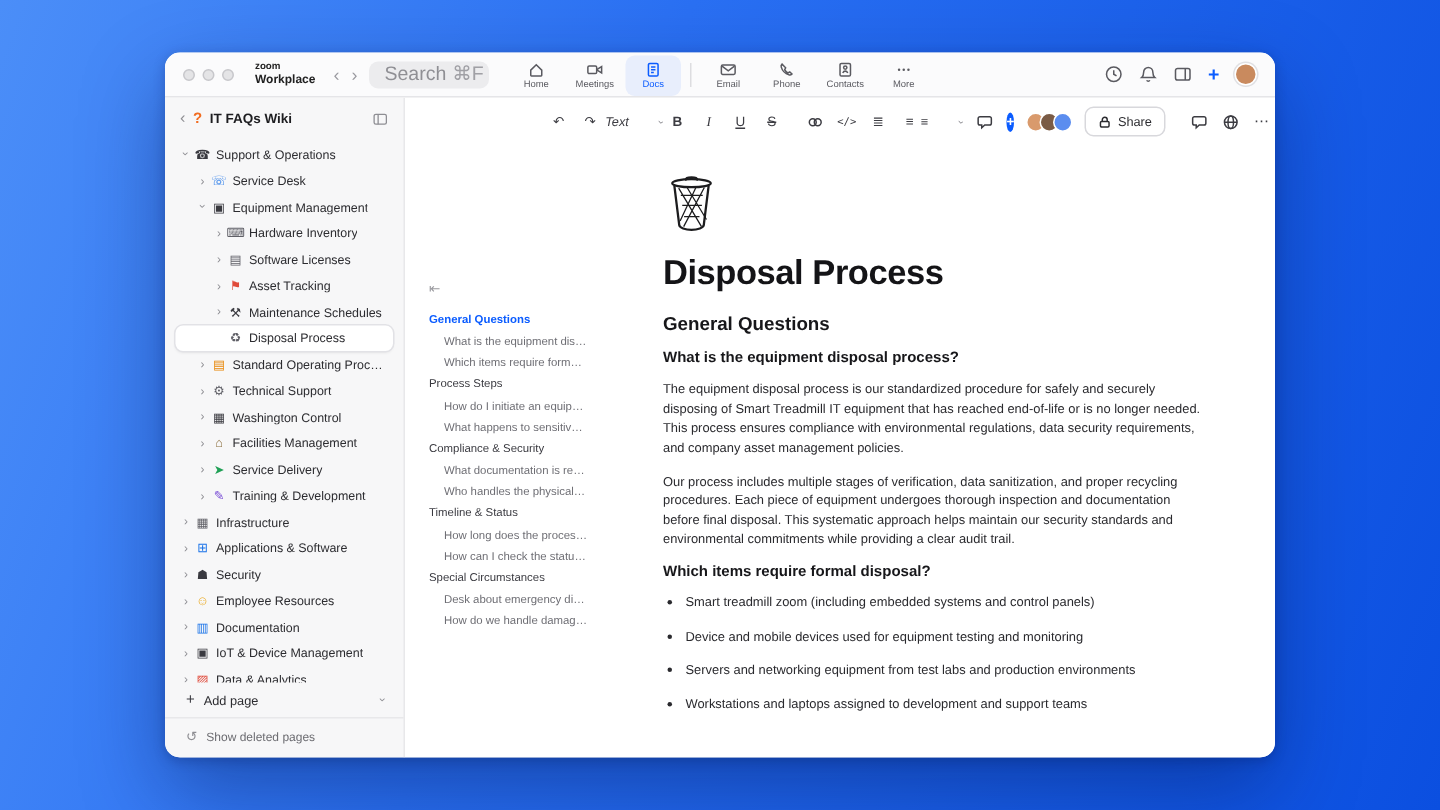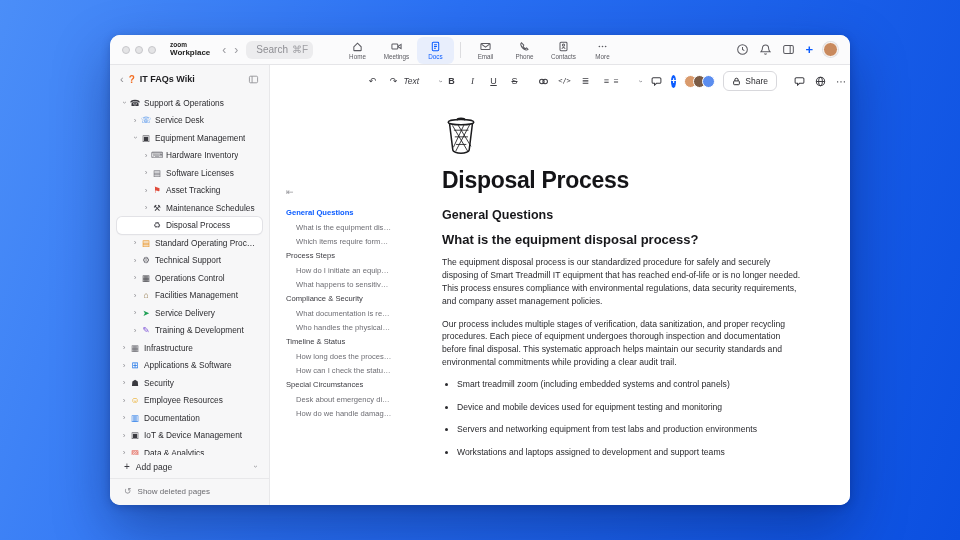--- a/index.html
+++ b/index.html
@@ -22,22 +22,22 @@
     display:flex; align-items:center; padding:0 12px; position:relative; gap:8px;
   }
   .lights { display:flex; gap:5px; align-items:center; }
   .light { width:8px; height:8px; border-radius:50%; background:#e4e4e6; border:1px solid #c7c7cb; }
   .brand { line-height:1.05; margin-left:6px; }
   .brand .bt { font-size:6.5px; font-weight:bold; color:#222; display:block; }
   .brand .bb { font-size:8px; font-weight:bold; color:#222; display:block; }
   .navarrows { display:flex; gap:8px; color:#9a9aa0; font-size:12px; margin-left:4px; }
   .navarrows span { cursor:default; }
   .search-pill {
-    background:#ececee; border-radius:6px; height:18px; width:67px;
-    display:flex; align-items:center; gap:4px; padding:0 6px; color:#8f8f94; font-size:10px;
+    background:#ececee; border-radius:6px; height:18px; width:80px;
+    display:flex; gap:4px; padding:0 6px; color:#8f8f94; font-size:13px;
   }
   .search-pill .sc { margin-left:auto; color:#a0a0a5; }
   .tabs { position:absolute; left:50%; top:0; transform:translateX(-50%); height:30px;
           display:flex; align-items:center; gap:2px; }
   .tab { width:37px; height:27px; display:flex; flex-direction:column; align-items:center;
          justify-content:center; gap:1px; color:#5a5a60; font-size:6.3px; border-radius:6px; cursor:default; }
   .tab svg { width:11px; height:11px; stroke:currentColor; fill:none; stroke-width:1.1; }
   .tab.active { color:#0b5cff; background:rgba(11,92,255,.08); }
   .tabsep { width:1px; height:16px; background:#dddde0; margin:0 4px; }
   .right-icons { margin-left:auto; display:flex; align-items:center; gap:10px; }
@@ -106,21 +106,21 @@
   .doc { flex:1; padding:16px 46px 0 50px; overflow:hidden; }
   .doc-icon { margin-bottom:8px; }
   .doc-icon svg { width:38px; height:42px; }
   .doc-title { font-size:23px; font-weight:bold; color:#141417; letter-spacing:-.3px; margin-bottom:8px; }
   .byline { display:flex; align-items:center; gap:5px; font-size:7.4px; color:#8a8a90; margin-bottom:14px; }
   .byline .bav { width:9px; height:9px; border-radius:3px; background:#2d8cff; color:#fff;
                  font-size:5.5px; display:flex; align-items:center; justify-content:center; font-weight:bold; }
   .byline .bname { color:#55555b; }
   .byline .dot { color:#b5b5ba; }
   .doc-h2 { font-size:12.5px; font-weight:bold; color:#17171a; margin:14px 0 10px 0; }
-  .doc-h3 { font-size:13px; font-weight:bold; color:#17171a; margin:4px 0 9px 0; }
+  .doc-h3 { font-size:10px; font-weight:bold; color:#17171a; margin:4px 0 9px 0; }
   .doc-p { font-size:8.6px; line-height:1.5; color:#2a2a2e; margin:0 0 10px 0; }
   .doc-ul { margin:4px 0 0 15px; }
   .doc-ul li { font-size:8.6px; color:#2a2a2e; margin-bottom:11px; line-height:1.35; }
 </style>
 </head>
 <body>
 
 <div class="window">
 
   <div class="titlebar">
@@ -282,21 +282,21 @@
             <span class="nlabel">Standard Operating Procedures</span>
           </div>
           <div class="node" style="padding-left: 13px;">
             <span class="chev">›</span>
             <span class="nicon" style="color: rgb(95, 95, 102);">⚙</span>
             <span class="nlabel">Technical Support</span>
           </div>
           <div class="node" style="padding-left: 13px;">
             <span class="chev">›</span>
             <span class="nicon" style="color: rgb(58, 58, 64);">▦</span>
-            <span class="nlabel">Operations Control</span>
+            <span class="nlabel">Washington Control</span>
           </div>
           <div class="node" style="padding-left: 13px;">
             <span class="chev">›</span>
             <span class="nicon" style="color: rgb(138, 109, 59);">⌂</span>
             <span class="nlabel">Facilities Management</span>
           </div>
           <div class="node" style="padding-left: 13px;">
             <span class="chev">›</span>
             <span class="nicon" style="color: rgb(31, 160, 85);">➤</span>
             <span class="nlabel">Service Delivery</span>
@@ -448,20 +448,21 @@
                 <path d="M11 13 27 40M17 12.7 30.5 35M23 12.7 12 36M29 12.5 14.5 40M13.5 25h13.8M12.5 18h15.4M14.8 33h10.8"></path>
               </g>
             </svg>
           </div>
           <h1 class="doc-title">Disposal Process</h1>
           <h2 class="doc-h2">General Questions</h2>
           <div id="qa">
               <h3 class="doc-h3">What is the equipment disposal process?</h3>
               <p class="doc-p">The equipment disposal process is our standardized procedure for safely and securely disposing of Smart Treadmill IT equipment that has reached end-of-life or is no longer needed. This process ensures compliance with environmental regulations, data security requirements, and company asset management policies.</p>
               <p class="doc-p">Our process includes multiple stages of verification, data sanitization, and proper recycling procedures. Each piece of equipment undergoes thorough inspection and documentation before final disposal. This systematic approach helps maintain our security standards and environmental commitments while providing a clear audit trail.</p>
+              <h3 class="doc-h3">Which items require formal disposal?</h3>
               <ul class="doc-ul">
                 <li>Smart treadmill zoom (including embedded systems and control panels)</li>
                 <li>Device and mobile devices used for equipment testing and monitoring</li>
                 <li>Servers and networking equipment from test labs and production environments</li>
                 <li>Workstations and laptops assigned to development and support teams</li>
               </ul>
             </div>
         </article>
       </div>
 

